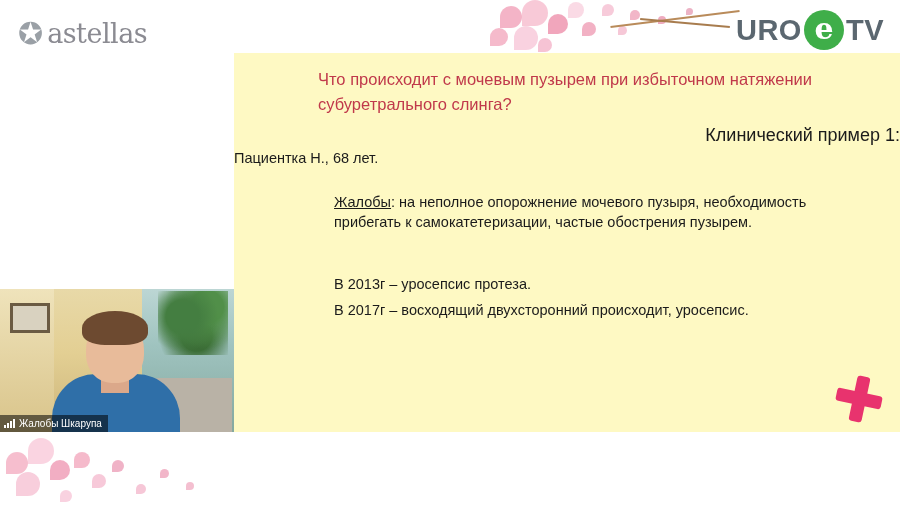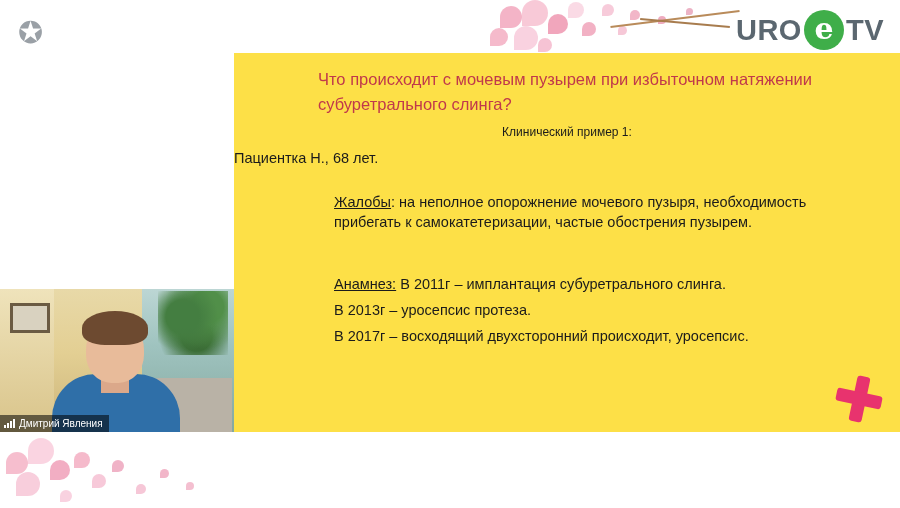--- a/index.html
+++ b/index.html
@@ -76,38 +76,38 @@
     font-family: "DejaVu Serif", serif;
     line-height: 1;
     padding-bottom: 3px;
   }
 
   
   .slide {
     position: absolute;
     left: 234px; top: 53px;
     width: 666px; height: 379px;
-    background: #fde047;
+    background: #fef9c3;
     overflow: hidden;
   }
   .slide-title {
     position: absolute;
     left: 84px; top: 14px;
     width: 520px;
     color: #c0394b;
     font-size: 16.5px;
     line-height: 25px;
     text-align: left;
   }
   .line-clinic {
     position: absolute;
     left: 0; top: 72px;
     width: 666px;
-    text-align: center;
-    font-size: 12px;
+    text-align: right;
+    font-size: 18px;
     color: #1b1b1b;
   }
   .line-patient {
     position: absolute;
     left: 0; top: 97px;
     width: 666px;
     text-align: left;
     font-size: 14.5px;
     color: #1b1b1b;
   }
@@ -276,42 +276,41 @@
     <span class="petal" style="left:92px;  bottom:20px; width:14px; height:14px; background:#f6bfd2;"></span>
     <span class="petal" style="left:112px; bottom:36px; width:12px; height:12px; background:#eda6bd;"></span>
     <span class="petal" style="left:136px; bottom:14px; width:10px; height:10px; background:#f5bdd0;"></span>
     <span class="petal" style="left:160px; bottom:30px; width:9px;  height:9px;  background:#f0a9c0;"></span>
     <span class="petal" style="left:186px; bottom:18px; width:8px;  height:8px;  background:#f2b4c8;"></span>
     <span class="petal" style="left:60px;  bottom:6px;  width:12px; height:12px; background:#f8cadb;"></span>
   </div>
 
   <div class="logo-astellas">
     <span class="star">✪</span>
+    <span class="wordmark">astellas</span>
   </div>
 
   <div class="logo-uro">
     <span class="uro-text-l">URO</span>
     <span class="e-circle">e</span>
     <span class="uro-text-r">TV</span>
   </div>
 
   <div class="slide">
 
     <div class="slide-title">Что происходит с мочевым пузырем при избыточном натяжении субуретрального слинга?</div>
 
     <div class="line-clinic">Клинический пример 1:</div>
     <div class="line-patient">Пациентка Н., 68 лет.</div>
 
     <div class="block-complaints">
       <span class="u">Жалобы</span><span>: на неполное опорожнение мочевого пузыря, необходимость прибегать к самокатетеризации, частые обострения пузырем.</span>
     </div>
 
     <div class="block-anamnesis">
-      <div><span class="u">Анамнез:</span>
-        <span>В 2011г – имплантация субуретрального слинга.</span></div>
       <div>В 2013г – уросепсис протеза.</div>
       <div>В 2017г – восходящий двухсторонний происходит, уросепсис.</div>
     </div>
 
     <div class="cross-mark">
       <span class="bar v"></span>
       <span class="bar h"></span>
     </div>
   </div>
 
@@ -327,17 +326,17 @@
     <div class="cam-person-head"></div>
     <div class="cam-person-hair"></div>
 
     <div class="cam-label">
       <span class="bars">
           <i></i>
           <i></i>
           <i></i>
           <i></i>
         </span>
-      <span>Дмитрий Явления</span>
+      <span>Жалобы Шкарупа</span>
     </div>
   </div>
 
 </div>
 
 </body></html>

